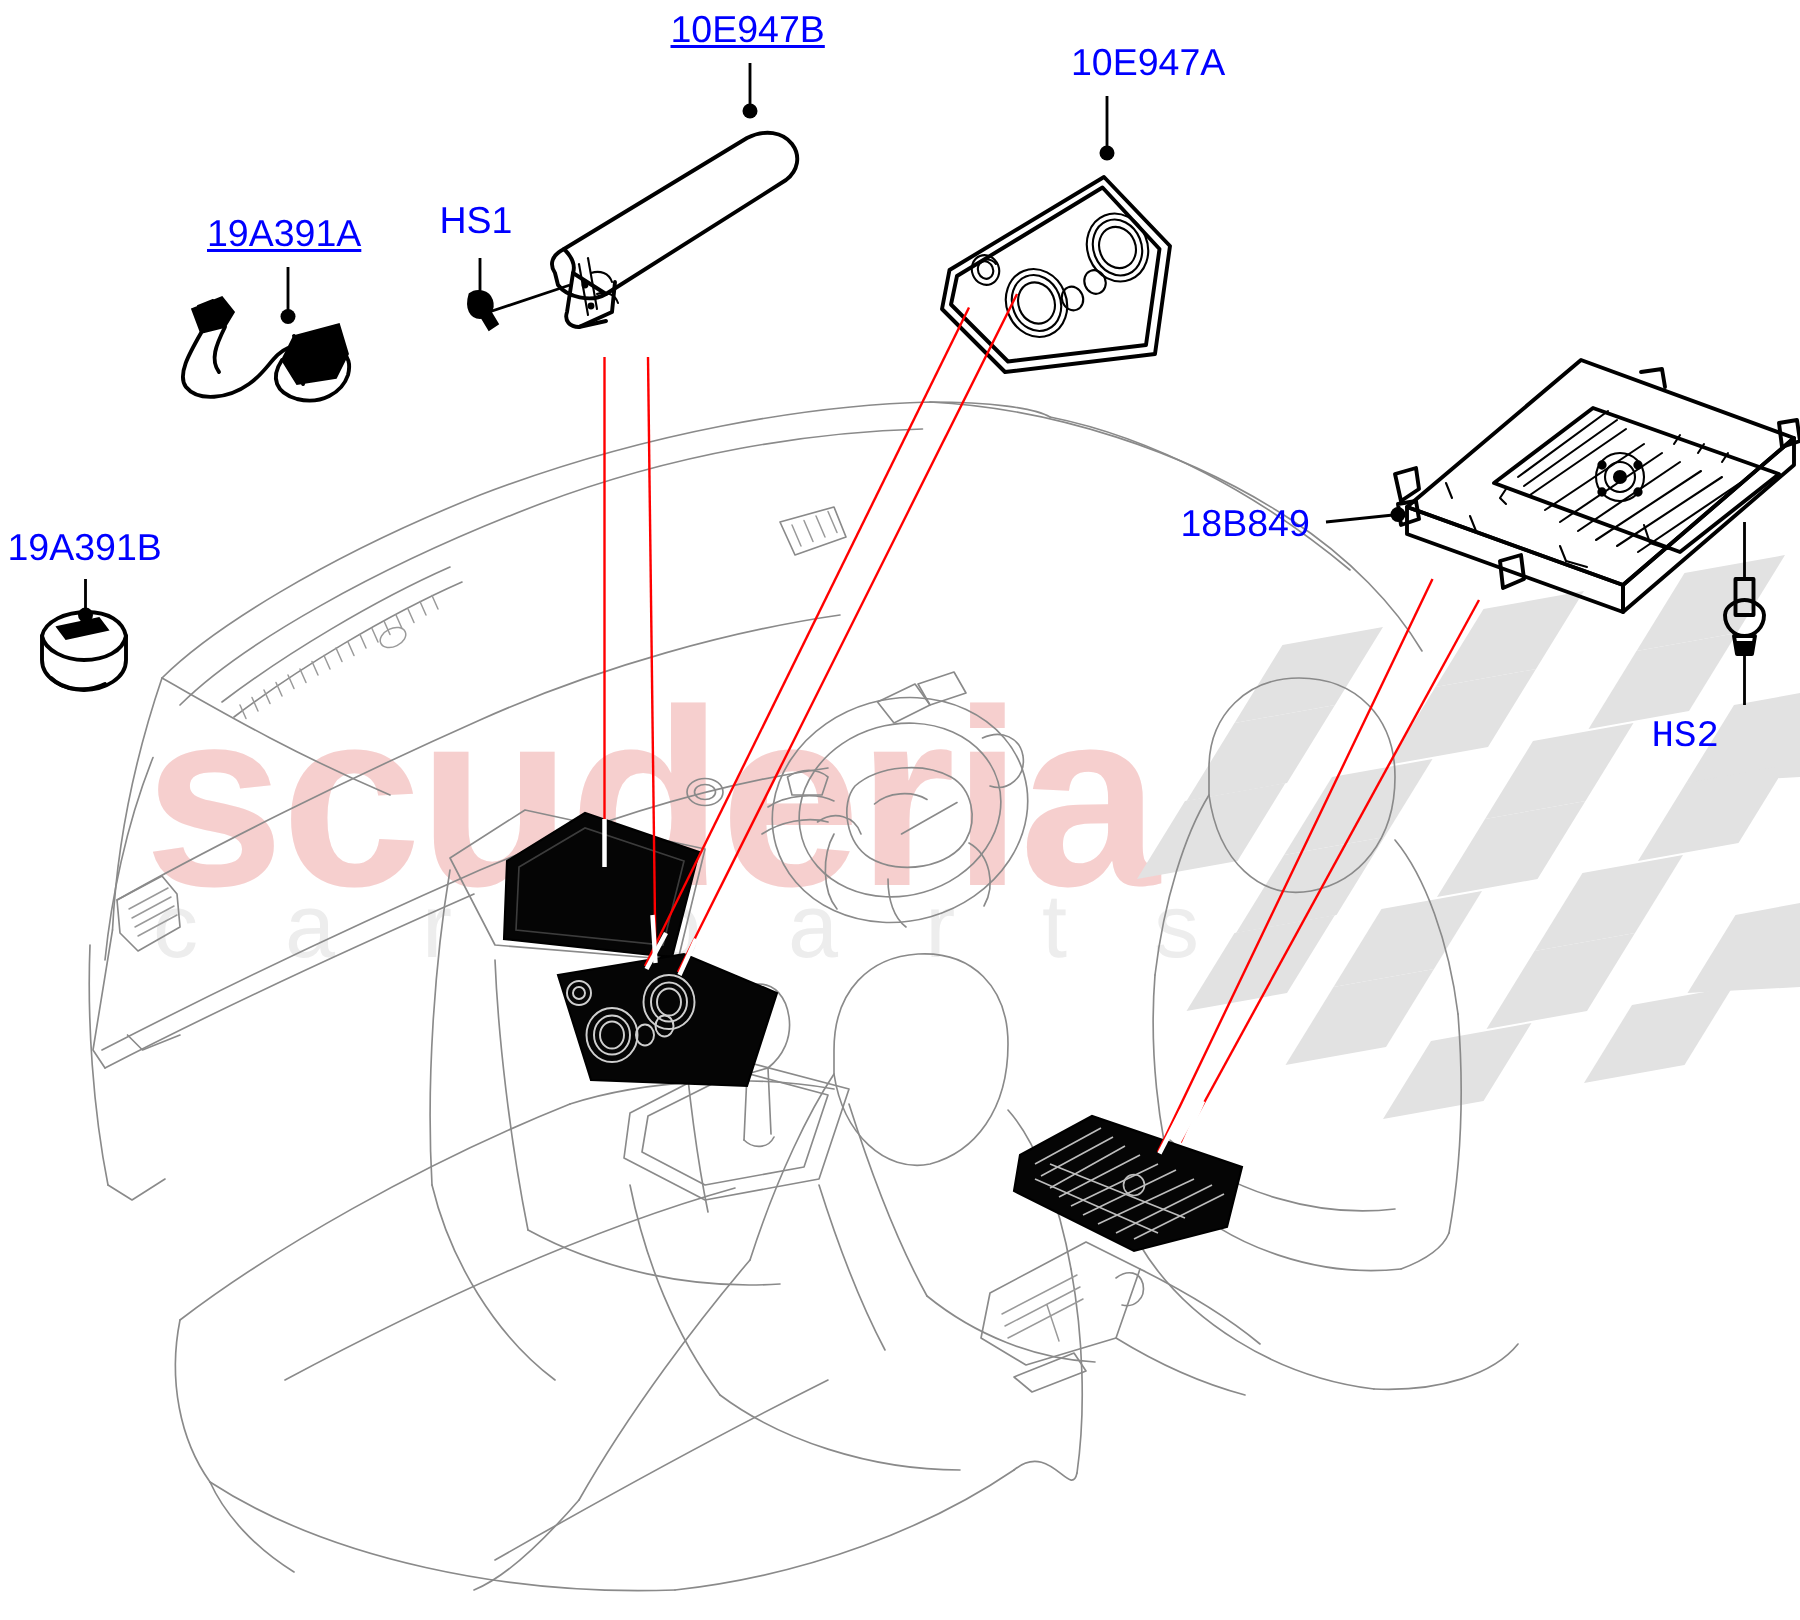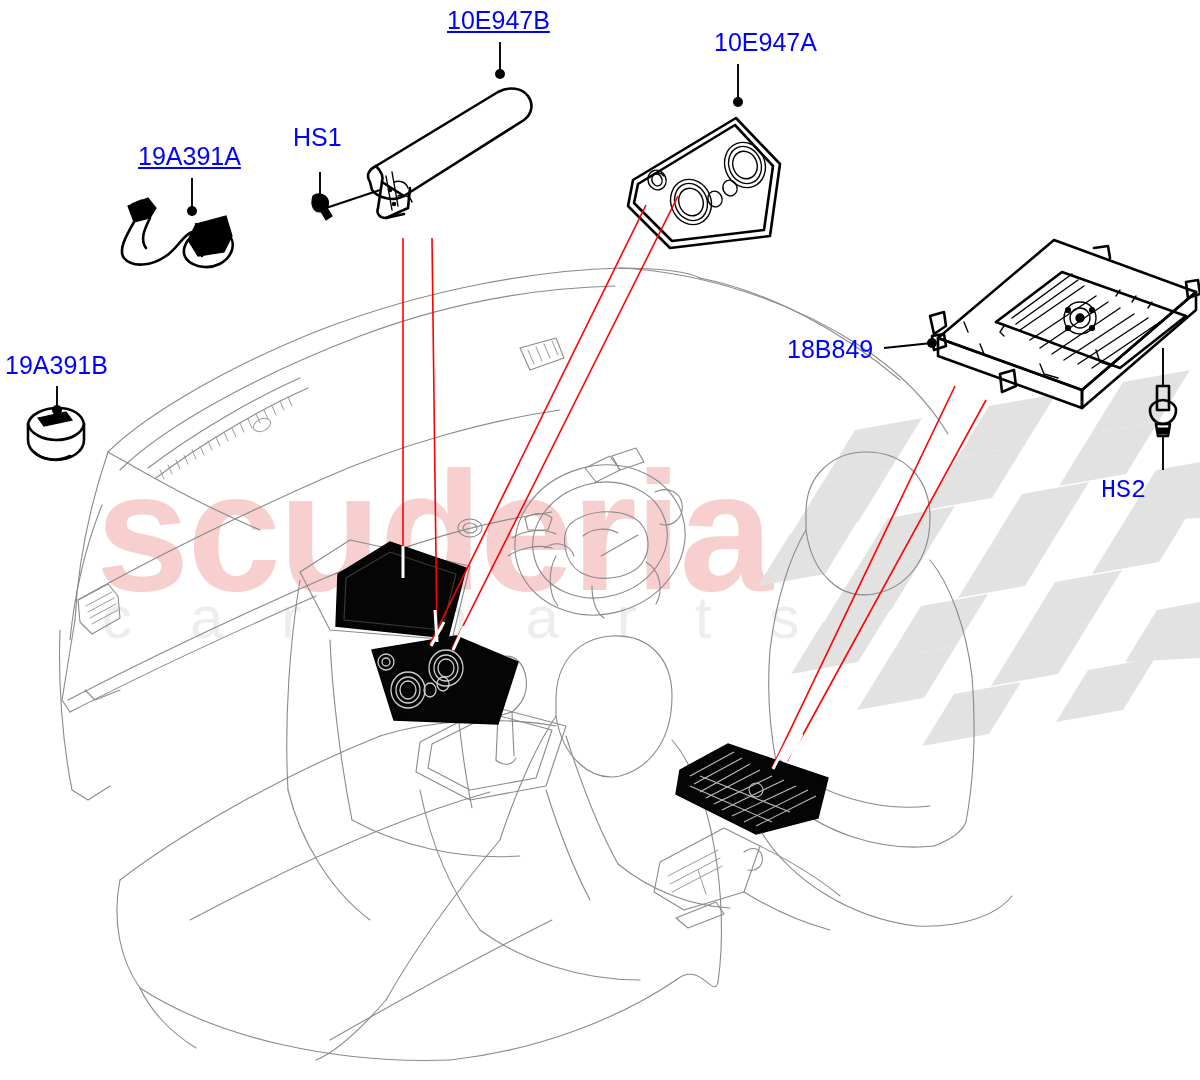--- a/index.html
+++ b/index.html
@@ -455,18 +455,18 @@
       <path d="M464,626 L453,650"></path>
       <path d="M788,740 L773,769"></path>
       <path d="M802,734 L789,763"></path>
     </g>
 
   </svg>
 
   <div class="part-label" style="left:447px; top:8px;text-decoration:underline;">10E947B</div>
   <div class="part-label" style="left:714px; top:30px;">10E947A</div>
   <div class="part-label" style="left:138px; top:144px;text-decoration:underline;">19A391A</div>
-  <div class="part-label" style="left:293px; top:125px;">HS1</div>
+  <div class="part-label" style="left:293px; top:135px;">HS1</div>
   <div class="part-label" style="left:5px; top:353px;text-align:right;">19A391B</div>
   <div class="part-label" style="left:787px; top:337px;">18B849</div>
   <div class="part-label" style="left:1101px; top:478px;font-family:Liberation Mono, monospace;">HS2</div>
 
 </div>
 
 </body></html>

